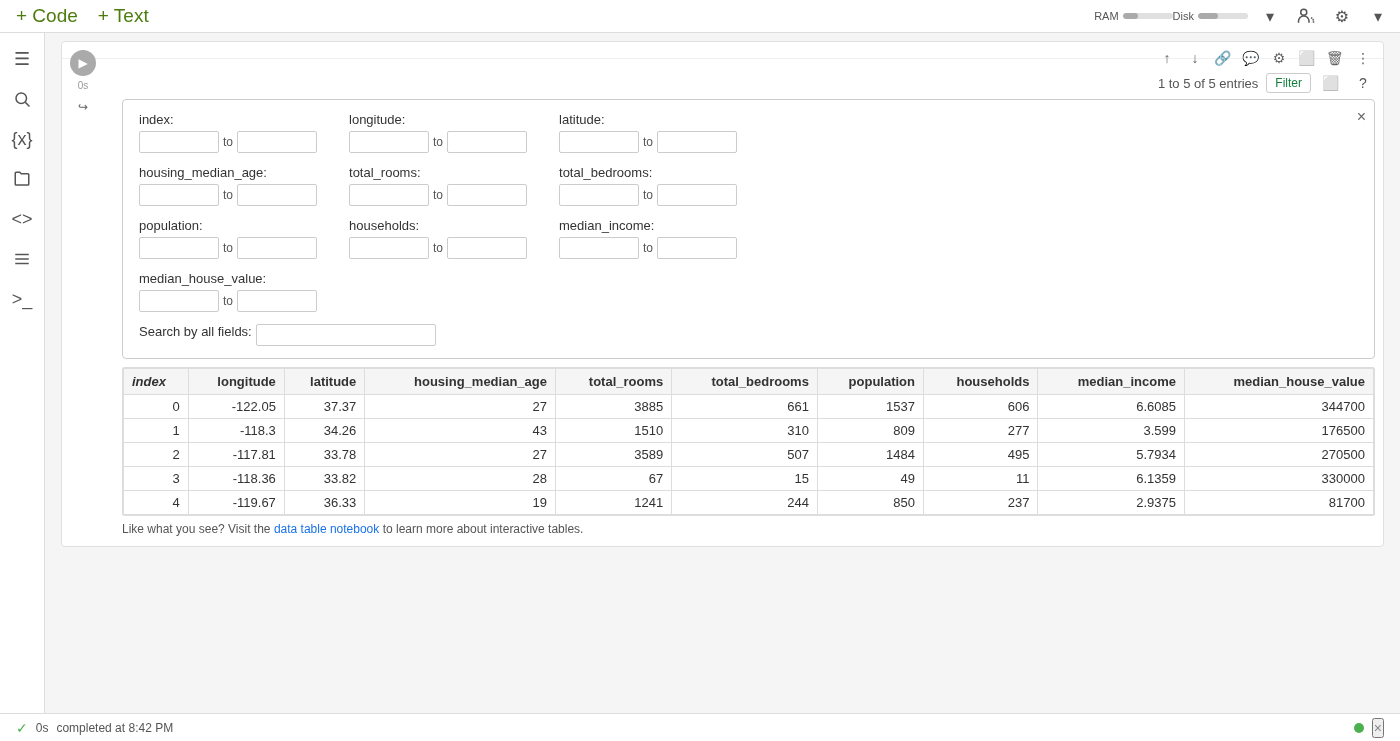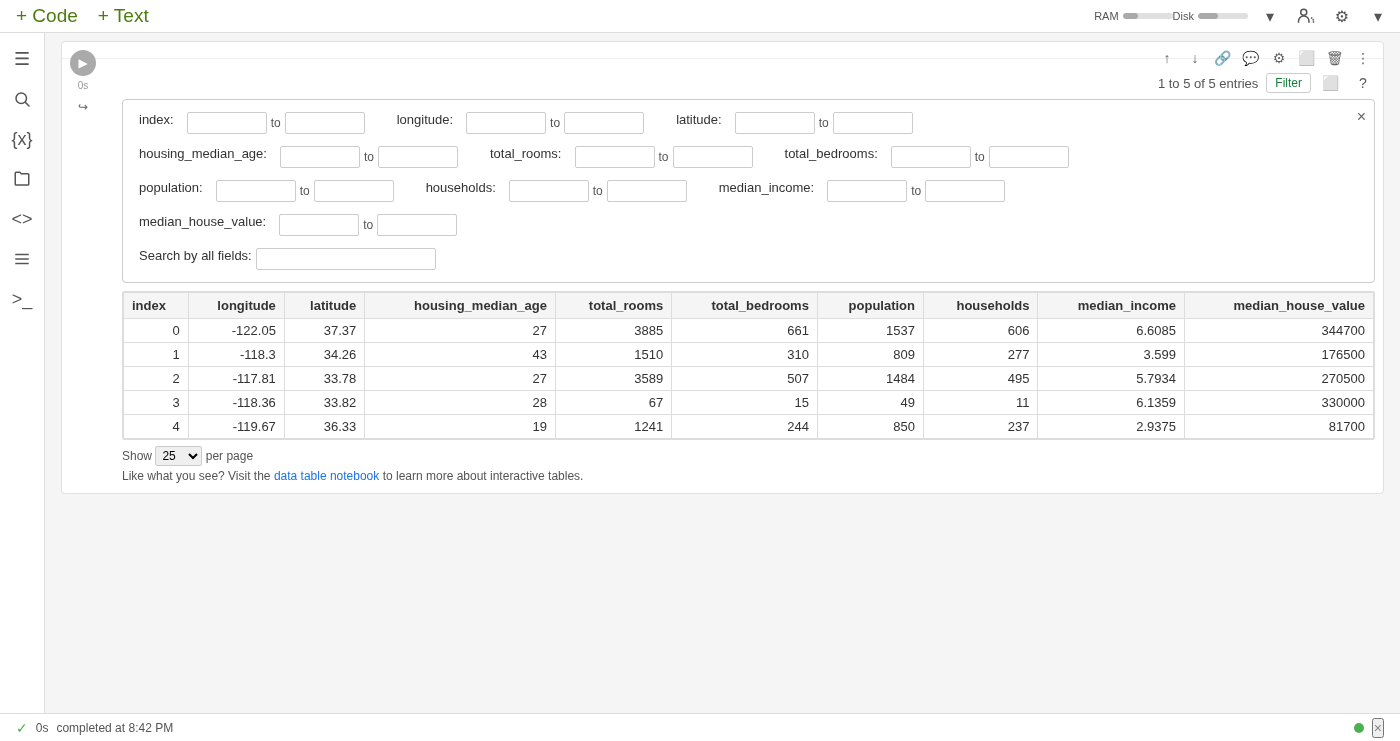--- a/index.html
+++ b/index.html
@@ -136,22 +136,22 @@
       cursor: pointer; color: #666; font-size: 16px; background: none; border: none;
     }
     .filter-row {
       display: flex;
       gap: 32px;
       margin-bottom: 12px;
       align-items: flex-start;
     }
     .filter-field {
       display: flex;
-      flex-direction: row;
-      gap: 13px;
+      flex-direction: column;
+      gap: 4px;
     }
     .filter-field label { font-size: 13px; color: #333; }
     .filter-range {
       display: flex; align-items: center; gap: 4px;
     }
     .filter-range input {
       width: 80px; height: 22px;
       border: 1px solid #ccc; border-radius: 2px;
       font-size: 12px; padding: 0 3px;
     }
@@ -177,21 +177,21 @@
       font-size: 13px;
     }
     .data-table th {
       background: #f5f5f5;
       border: 1px solid #ddd;
       padding: 5px 8px;
       text-align: right;
       font-weight: 600;
       white-space: nowrap;
     }
-    .data-table th:first-child { text-align: left; }
+    .data-table th:first-child { text-align: left; font-style: italic; }
     .data-table td {
       border: 1px solid #ddd;
       padding: 4px 8px;
       text-align: right;
       white-space: nowrap;
     }
     .data-table td:first-child { text-align: right; }
 
     
     .table-footer {
@@ -525,25 +525,20 @@
                   <td>237</td>
                   <td>2.9375</td>
                   <td>81700</td>
                 </tr>
               </tbody>
           </table>
         </div>
 
         <div class="table-footer">
           <div>
-            <span>Show</span>
-            <select id="per-page-select"><option value="10">10</option><option value="25" selected="">25</option><option value="50">50</option><option value="100">100</option></select>
-            <span>per page</span>
-          </div>
-          <div>
             <span>Like what you see? Visit the </span><a href="#">data table notebook</a><span> to learn more about interactive tables.</span>
           </div>
         </div>
 
       </div>
     </div>
 
   </div>
 </div>
 

